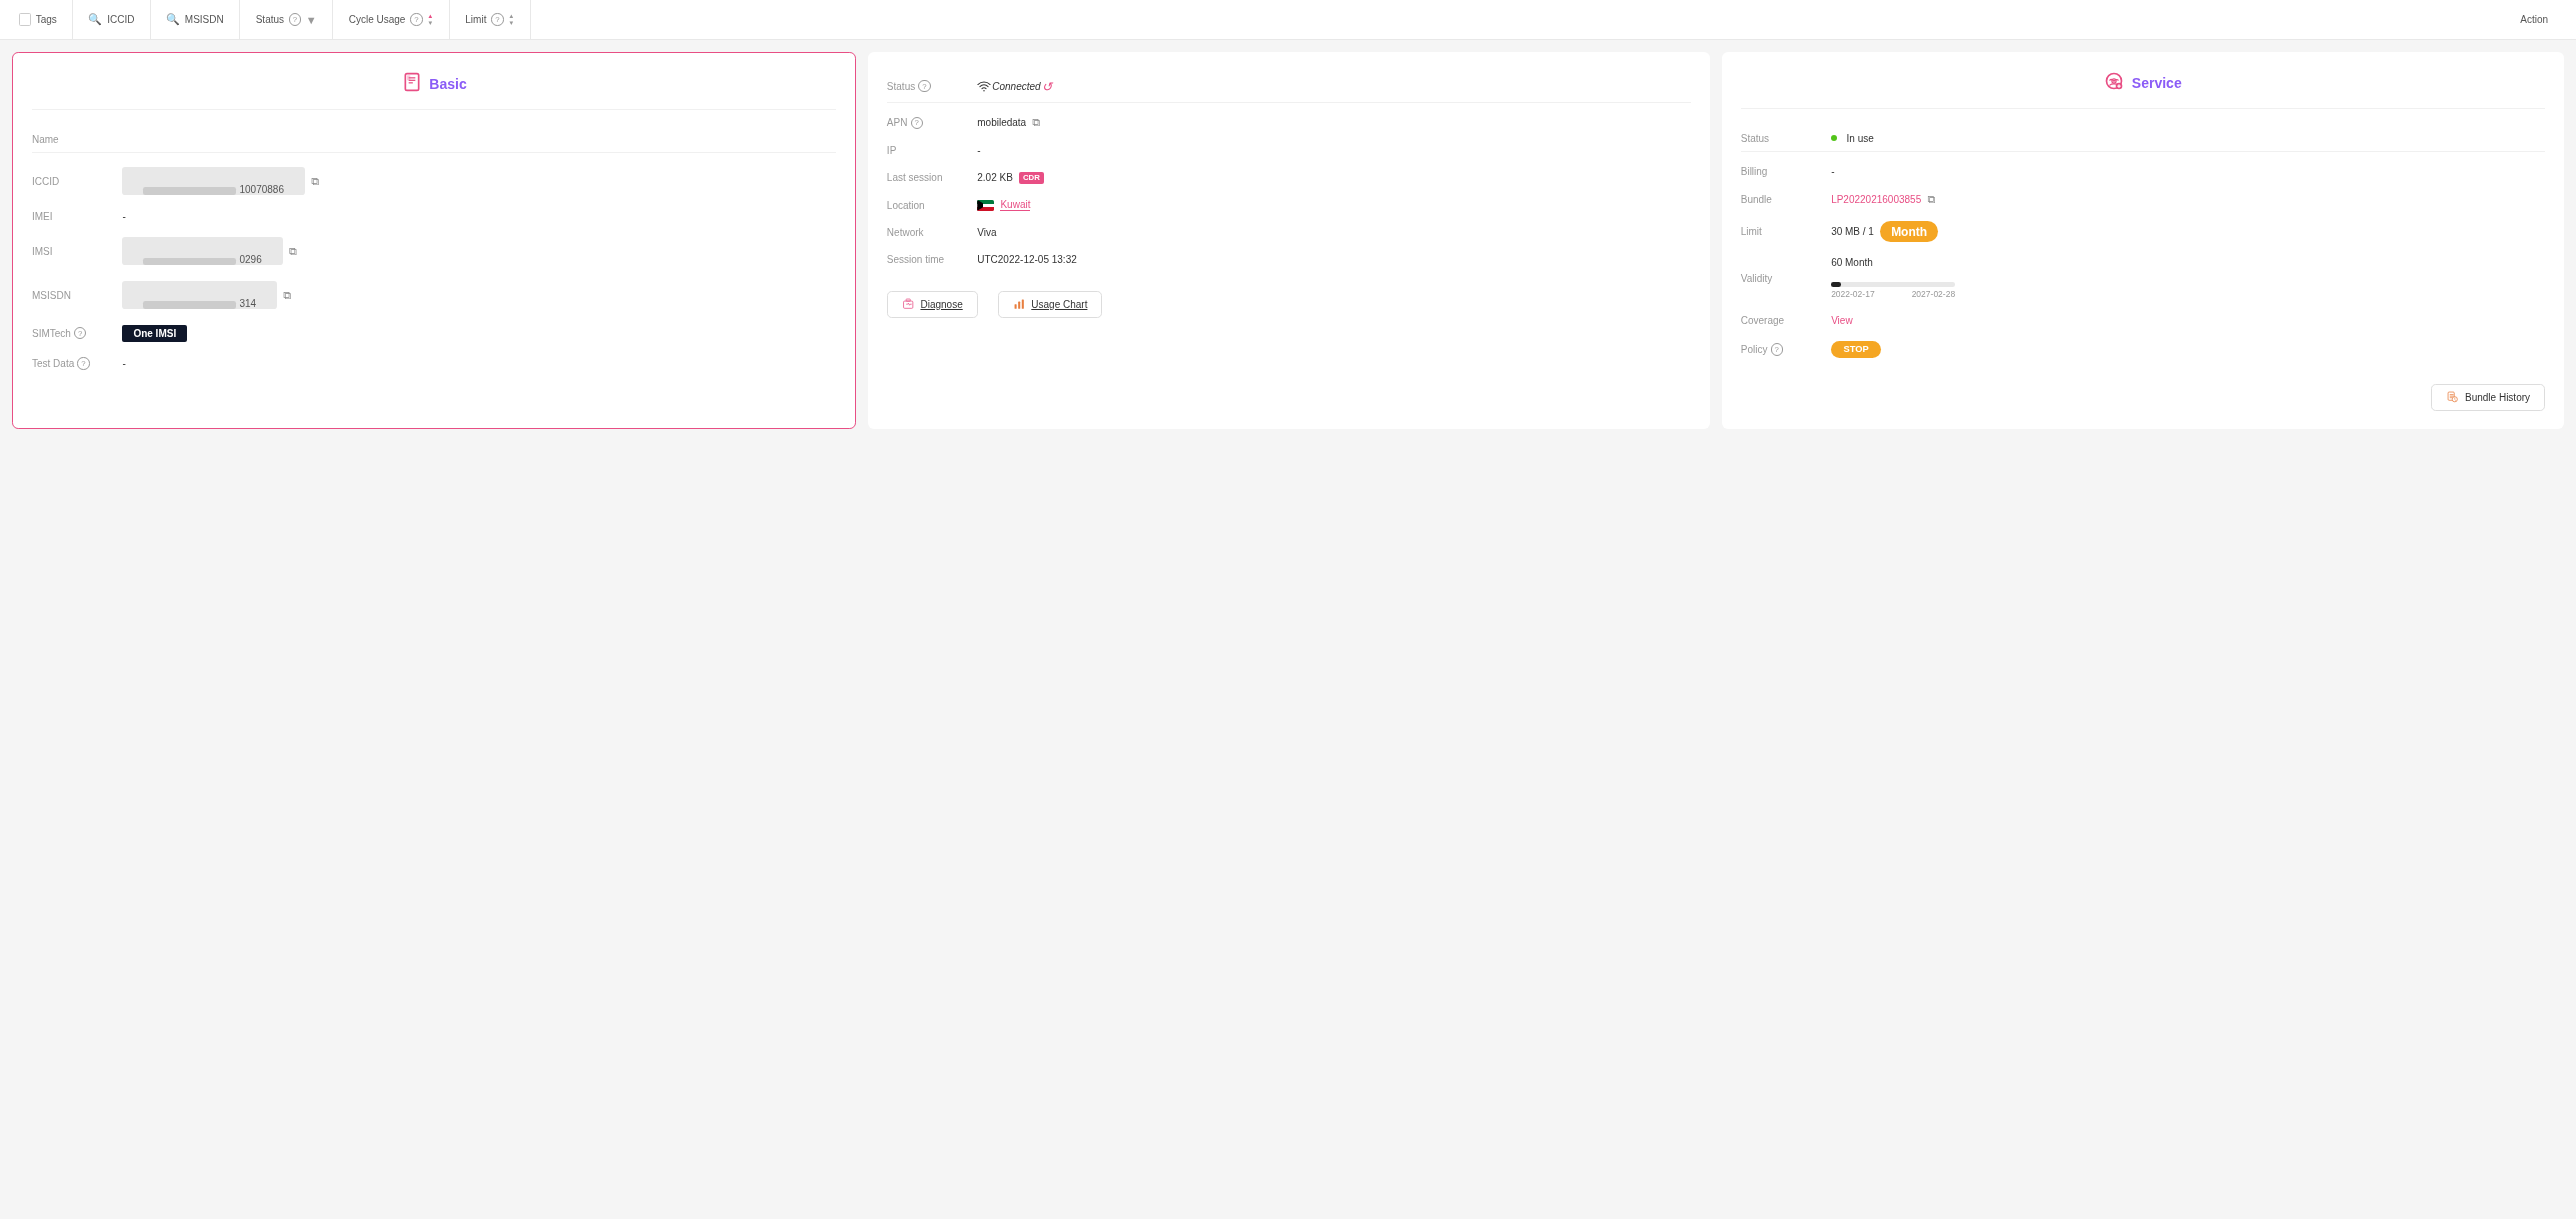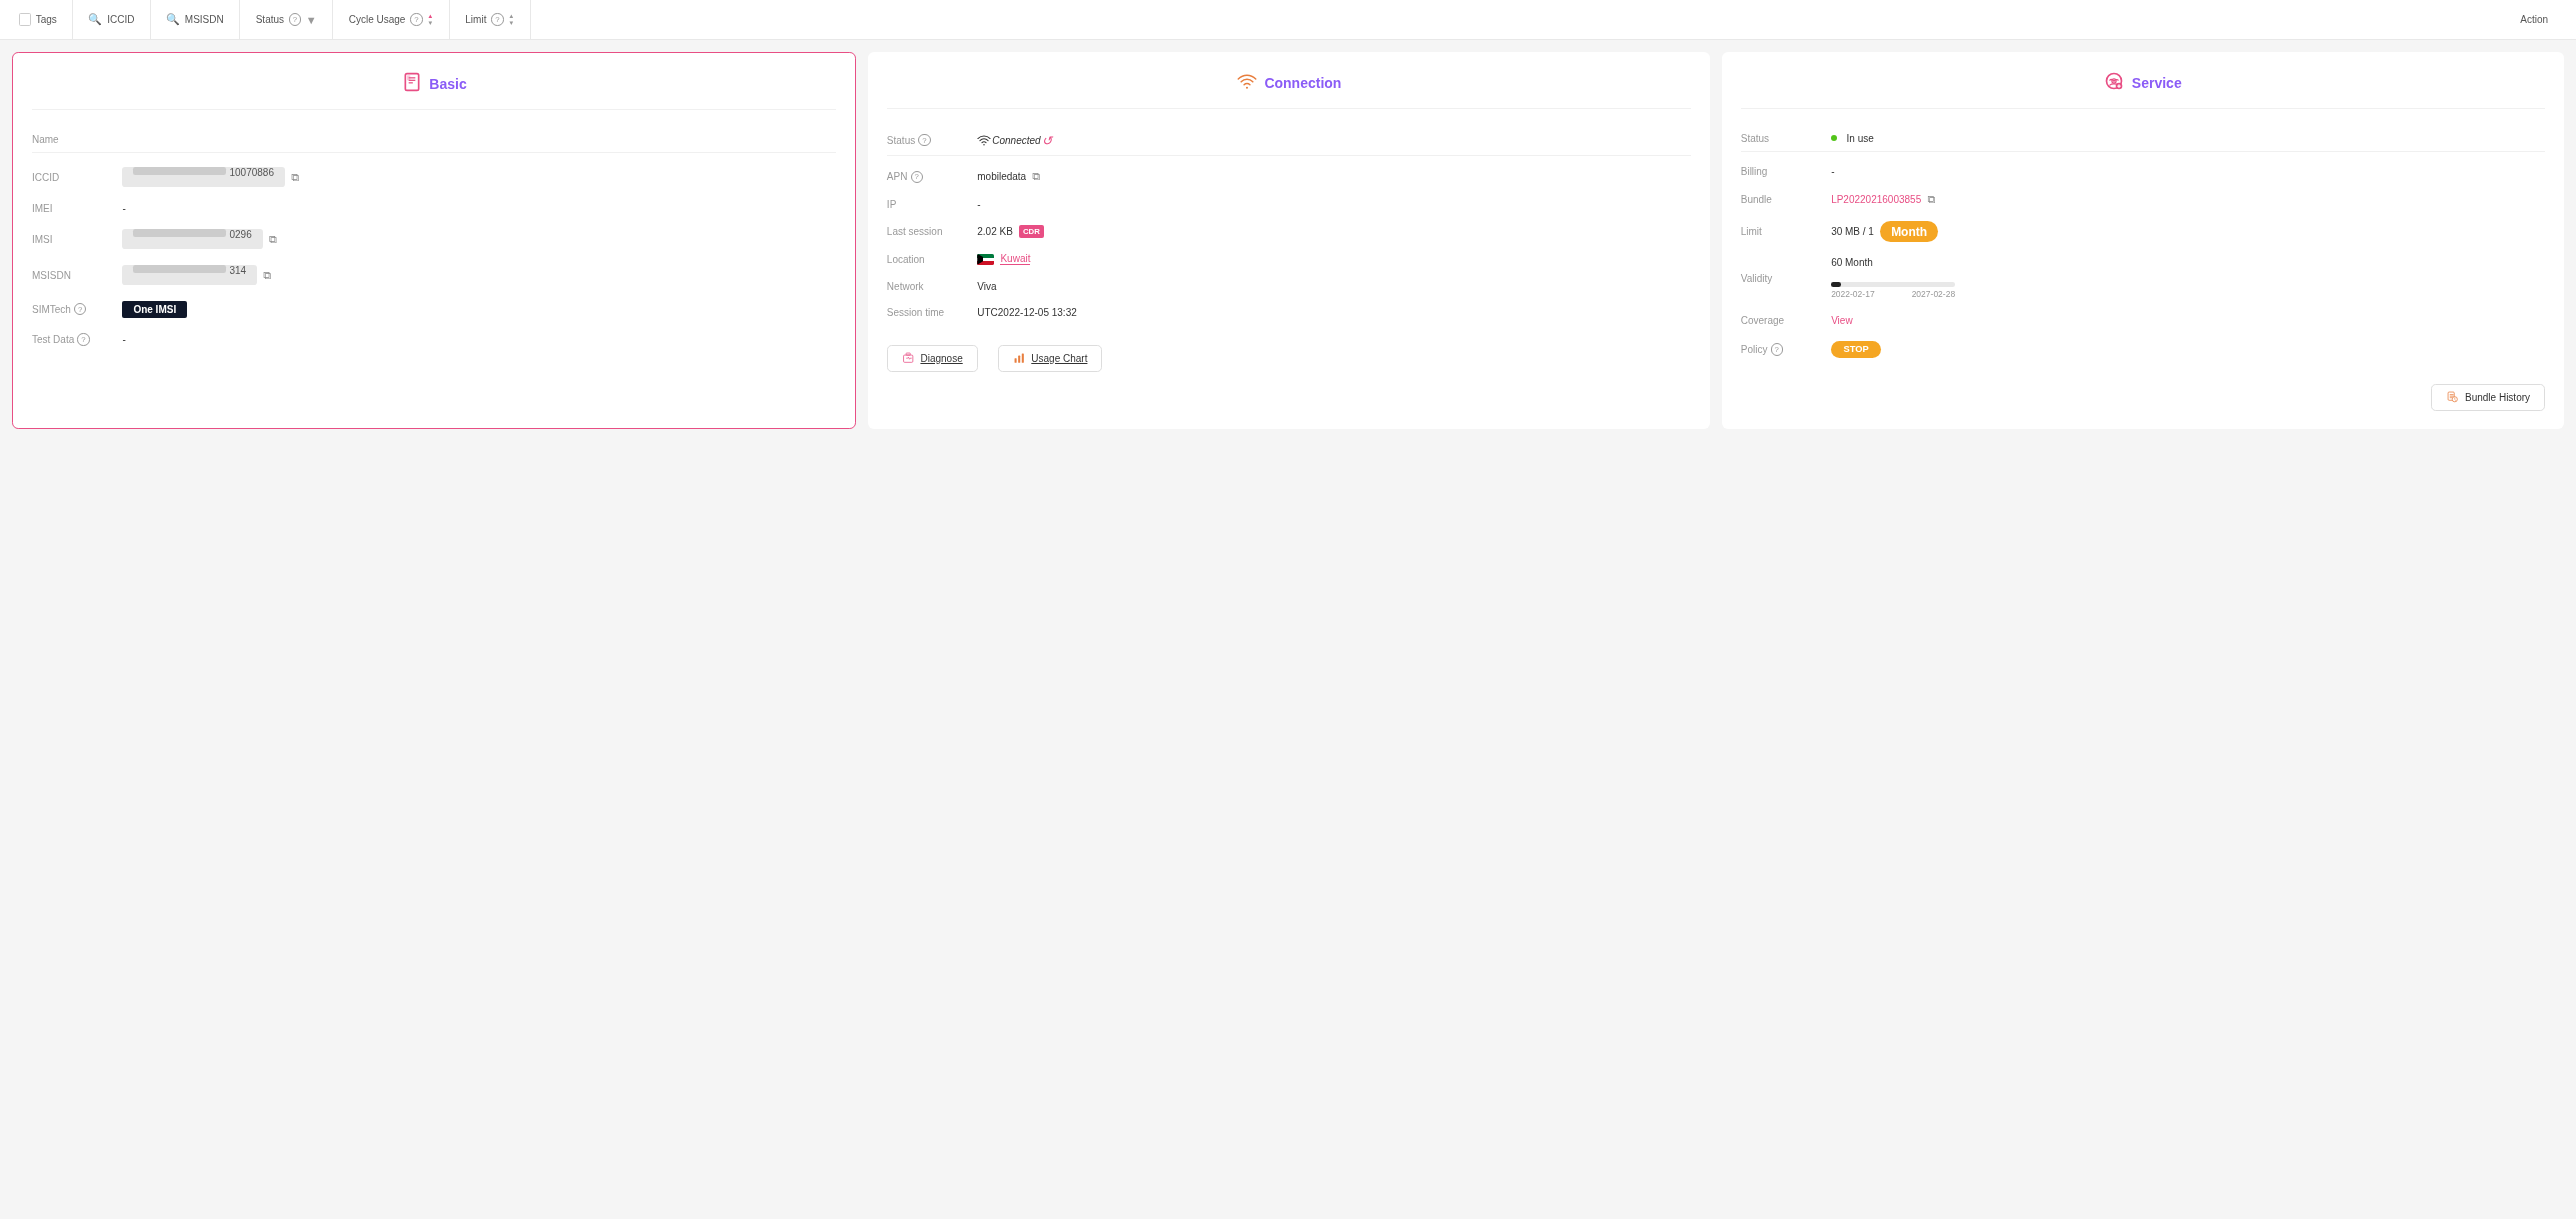--- a/index.html
+++ b/index.html
@@ -146,25 +146,25 @@
     .field-value {
       display: flex;
       align-items: center;
       gap: 6.2px;
       color: #333;
       font-size: 10px;
     }
 
     .masked-input {
       display: inline-flex;
-      align-items: flex-start;
+      align-items: flex-end;
       background: #e8e8e8;
       border-radius: 3.1px;
-      height: 20px;
-      padding: 0 11px;
+      height: 28px;
+      padding: 0 21px;
       font-size: 10px;
       color: #555;
     }
 
     .masked-bar {
       display: inline-block;
       width: 93px;
       height: 7.8px;
       background: #ccc;
       border-radius: 2.3px;
@@ -480,31 +480,20 @@
       <span class="field-label">
         <span>Test Data</span>
         <span class="info-icon">?</span>
       </span>
       <span class="field-value">-</span>
     </div>
 
   </div>
 
   <div class="panel">
-    <div class="panel-header">
-      <span class="panel-icon connection">
-        <svg width="20" height="20" viewBox="0 0 24 24" fill="none">
-          <path d="M12 20L12 20.01" stroke="#e87e3e" stroke-width="2.5" stroke-linecap="round"></path>
-          <path d="M8.5 16.5C9.4 15.6 10.6 15 12 15C13.4 15 14.6 15.6 15.5 16.5" stroke="#e87e3e" stroke-width="1.8" stroke-linecap="round" fill="none"></path>
-          <path d="M5 13C6.9 11.1 9.3 10 12 10C14.7 10 17.1 11.1 19 13" stroke="#e87e3e" stroke-width="1.8" stroke-linecap="round" fill="none"></path>
-          <path d="M1.5 9.5C4.4 6.6 8.5 5 12 5C15.5 5 19.6 6.6 22.5 9.5" stroke="#e87e3e" stroke-width="1.8" stroke-linecap="round" fill="none"></path>
-        </svg>
-      </span>
-      <span class="panel-title">Connection</span>
-    </div>
 
     <div class="field-row">
       <span class="field-label">
         <span>Status</span>
         <span class="info-icon">?</span>
       </span>
       <span class="field-value status-connected">
         <svg width="14" height="14" viewBox="0 0 24 24" fill="none">
           <path d="M12 20L12 20.01" stroke="#333" stroke-width="2.5" stroke-linecap="round"></path>
           <path d="M8.5 16.5C9.4 15.6 10.6 15 12 15C13.4 15 14.6 15.6 15.5 16.5" stroke="#333" stroke-width="1.8" stroke-linecap="round" fill="none"></path>

